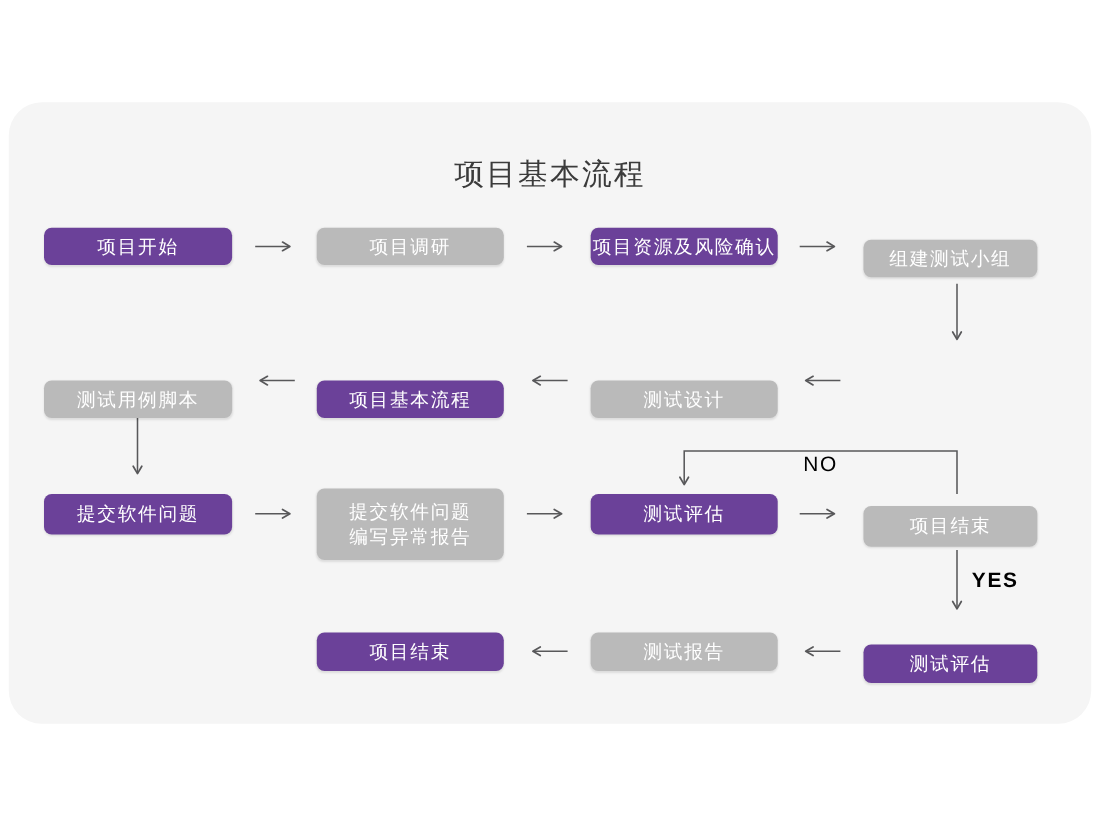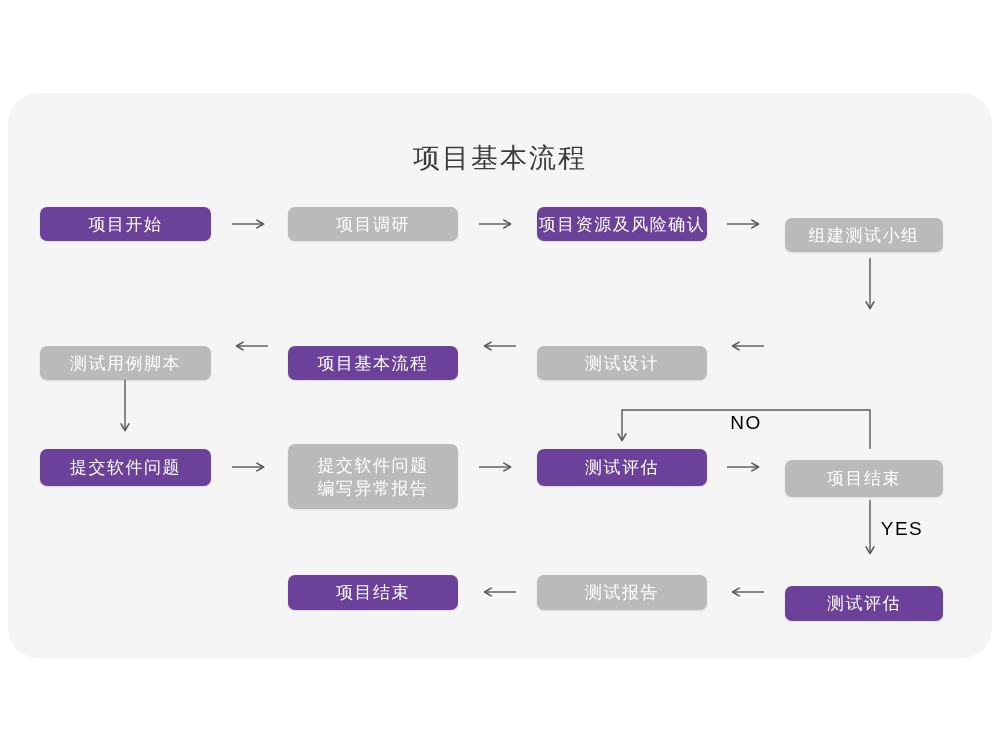--- a/index.html
+++ b/index.html
@@ -160,14 +160,14 @@
     <span>测试评估</span>
   </div>
   <div class="node secondary c3 r4">
     <span>测试报告</span>
   </div>
   <div class="node primary c2 r4">
     <span>项目结束</span>
   </div>
 
   <div class="edge-label" style="left:724px; top:412px; width:44px;">NO</div>
-  <div class="edge-label" style="left:878px; top:518px; width:48px; text-align:center;">YES</div>
+  <div class="edge-label" style="left:878px; top:518px; width:48px; text-align:right;font-weight:bold;">YES</div>
 </div>
 
 </body></html>

